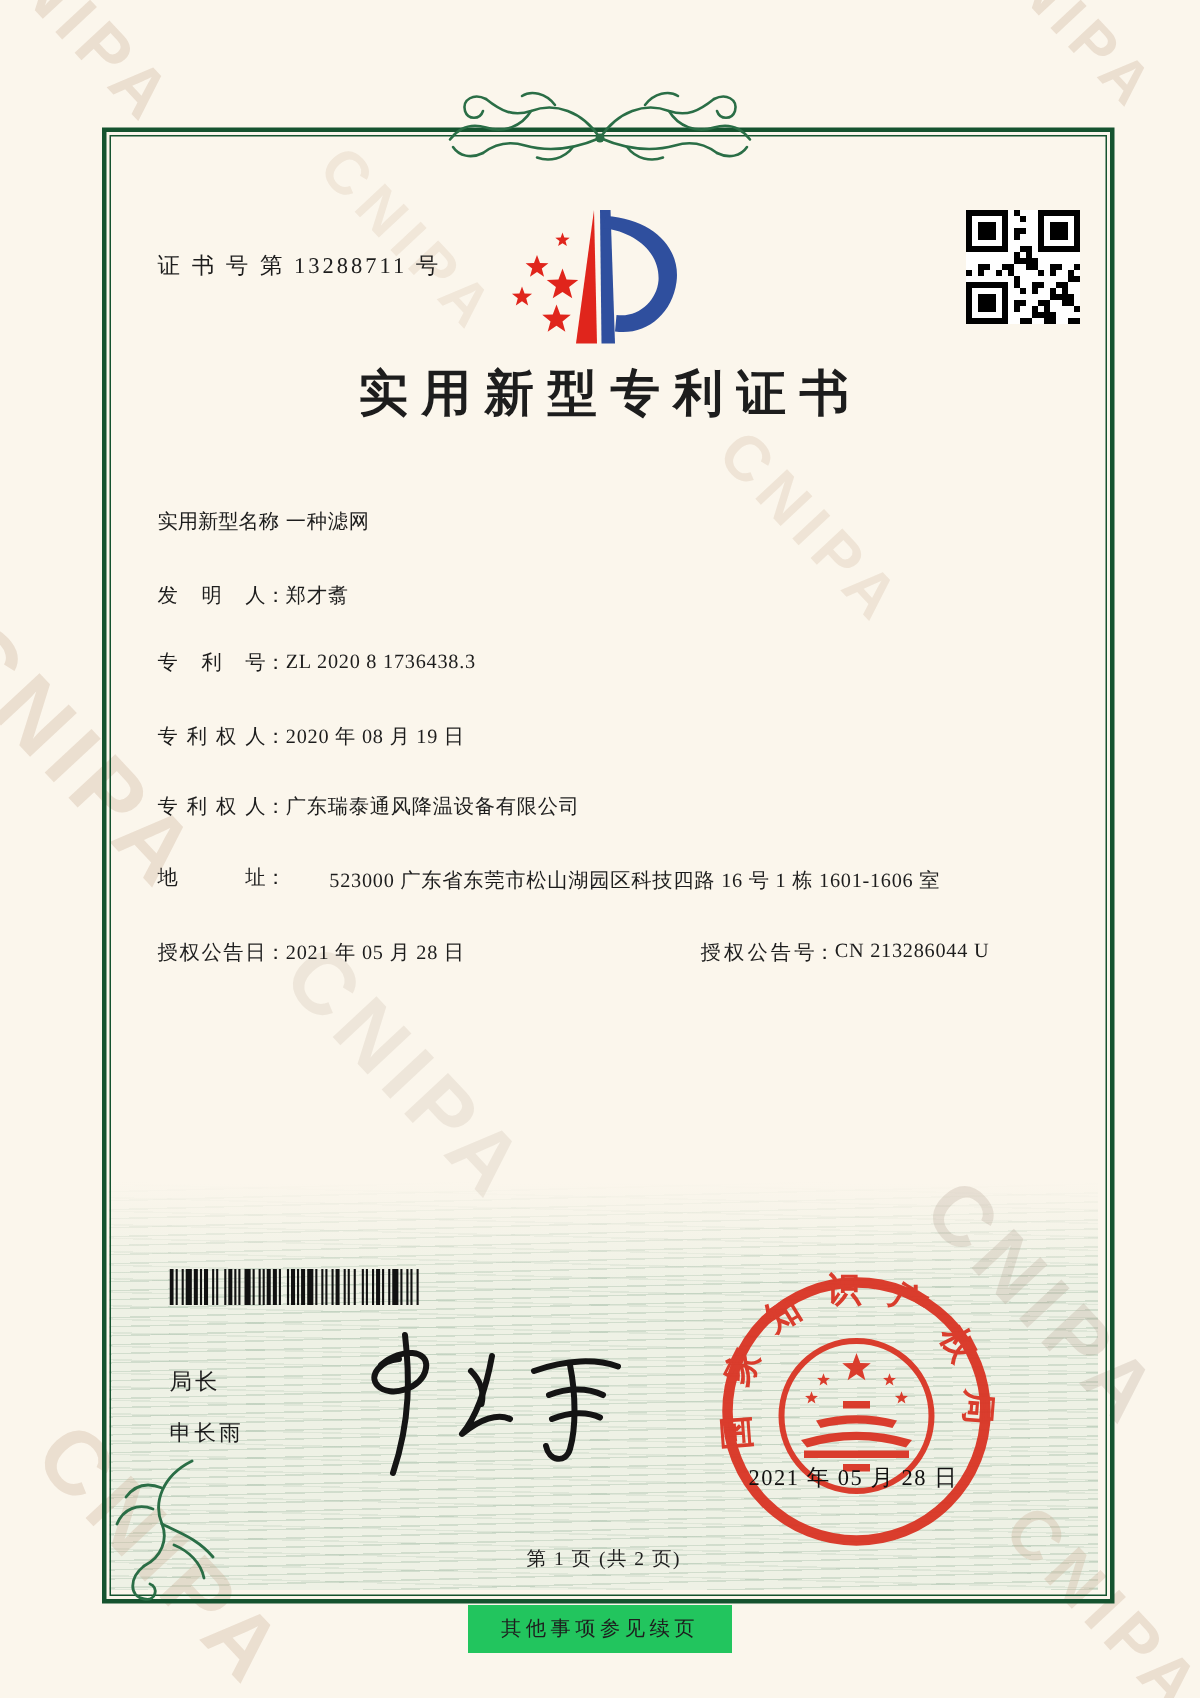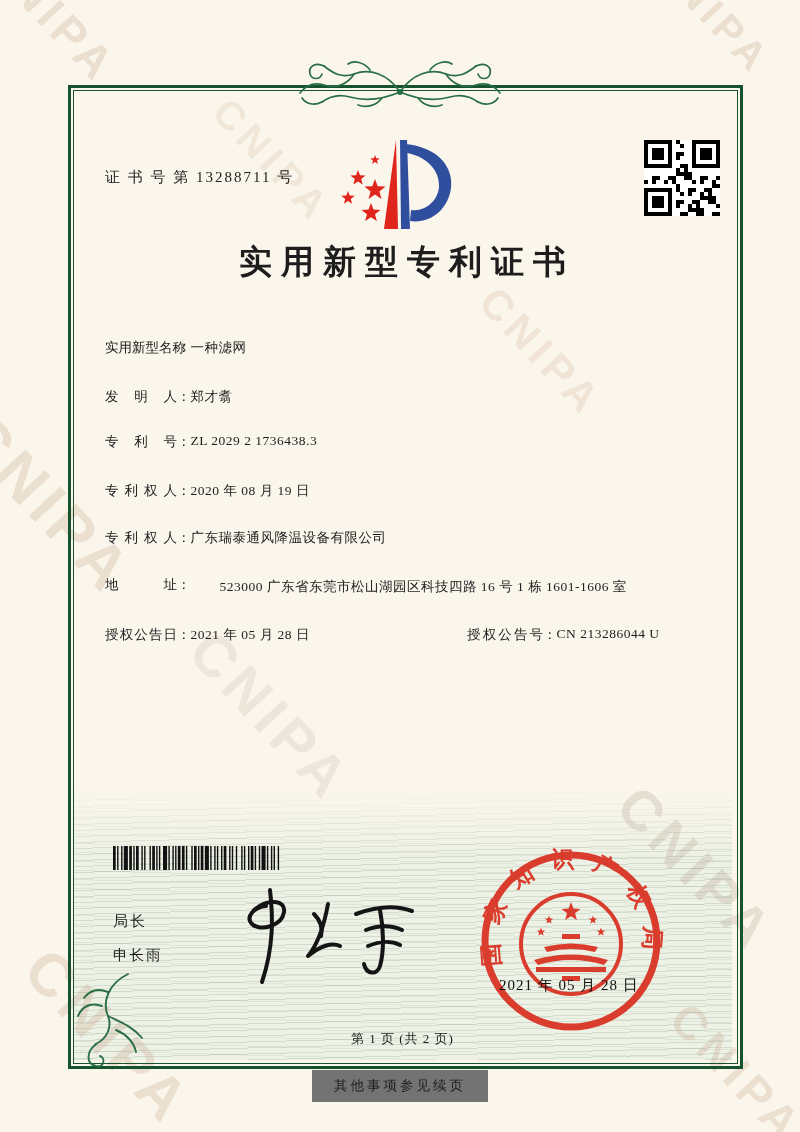--- a/index.html
+++ b/index.html
@@ -48,21 +48,21 @@
   .body-text p{margin:0;text-indent:2em;letter-spacing:.5px;}
   .barcode{position:absolute;left:113px;top:846px;}
   .director-title{position:absolute;left:113px;top:912px;font-size:15px;letter-spacing:2px;}
   .director-name{position:absolute;left:113px;top:946px;font-size:14.5px;letter-spacing:2px;}
   .signature{position:absolute;left:228px;top:884px;}
   .seal{position:absolute;left:478px;top:848px;opacity:.93;}
   .seal-date{position:absolute;left:499px;top:976px;font-size:15px;letter-spacing:1px;
              color:#101010;white-space:nowrap;}
   .page-info{position:absolute;left:68px;top:1030px;width:669px;text-align:center;font-size:13px;letter-spacing:1px;}
   .continuation{position:absolute;left:0;top:1070px;width:800px;text-align:center;font-size:13.5px;}
-  .continuation span{display:inline-block;background:#737373;padding:7px 22px;letter-spacing:3px;}
+  .continuation span{display:inline-block;background:#22c55e;padding:7px 22px;letter-spacing:3px;}
 </style>
 </head>
 <body>
 
 <div class="page">
 
   <div class="wm wm-a">CNIPA</div>
   <div class="wm wm-b">CNIPA</div>
   <div class="wm wm-c">CNIPA</div>
   <div class="wm wm-d">CNIPA</div>
@@ -204,21 +204,21 @@
 
     <div class="title">实用新型专利证书</div>
 
     <div class="frow" style="top:339px;">
       <span class="flabel">实用新型名称</span><span class="fcolon">：</span><span class="fvalue">一种滤网</span>
     </div>
     <div class="frow" style="top:388px;">
       <span class="flabel">发明人</span><span class="fcolon">：</span><span class="fvalue">郑才翥</span>
     </div>
     <div class="frow" style="top:433px;">
-      <span class="flabel">专利号</span><span class="fcolon">：</span><span class="fvalue">ZL 2029 2 1736438.3</span>
+      <span class="flabel">专利号</span><span class="fcolon">：</span><span class="fvalue">ZL 2020 8 1736438.3</span>
     </div>
     <div class="frow" style="top:482px;">
       <span class="flabel">专利权人</span><span class="fcolon">：</span><span class="fvalue">2020 年 08 月 19 日</span>
     </div>
     <div class="frow" style="top:529px;font-family:Liberation Serif, serif;">
       <span class="flabel">专利权人</span><span class="fcolon">：</span><span class="fvalue">广东瑞泰通风降温设备有限公司</span>
     </div>
     <div class="frow" style="top:576px;">
       <span class="flabel">地址</span><span class="fcolon">：</span><span class="fvalue wrap">523000 广东省东莞市松山湖园区科技四路 16 号 1 栋 1601-1606 室</span>
     </div>

